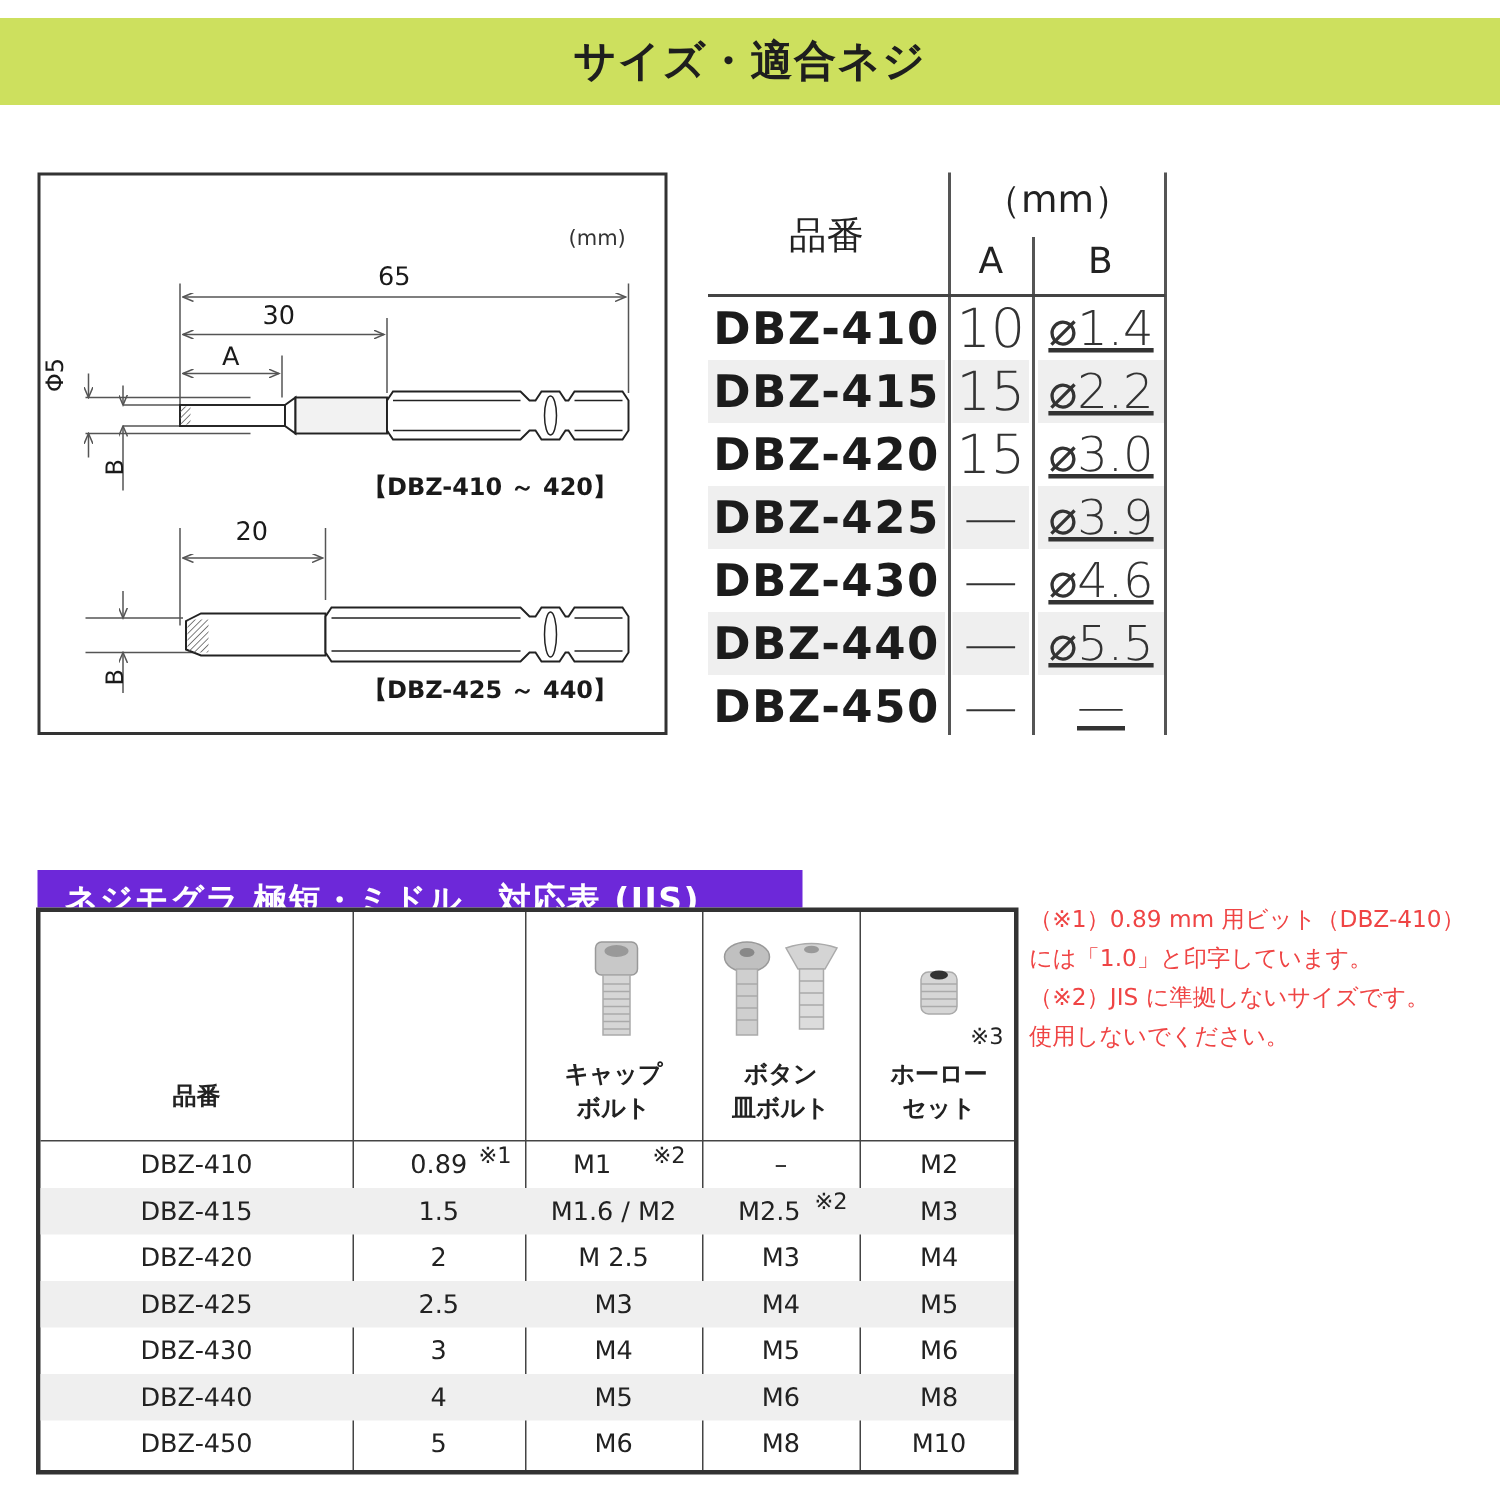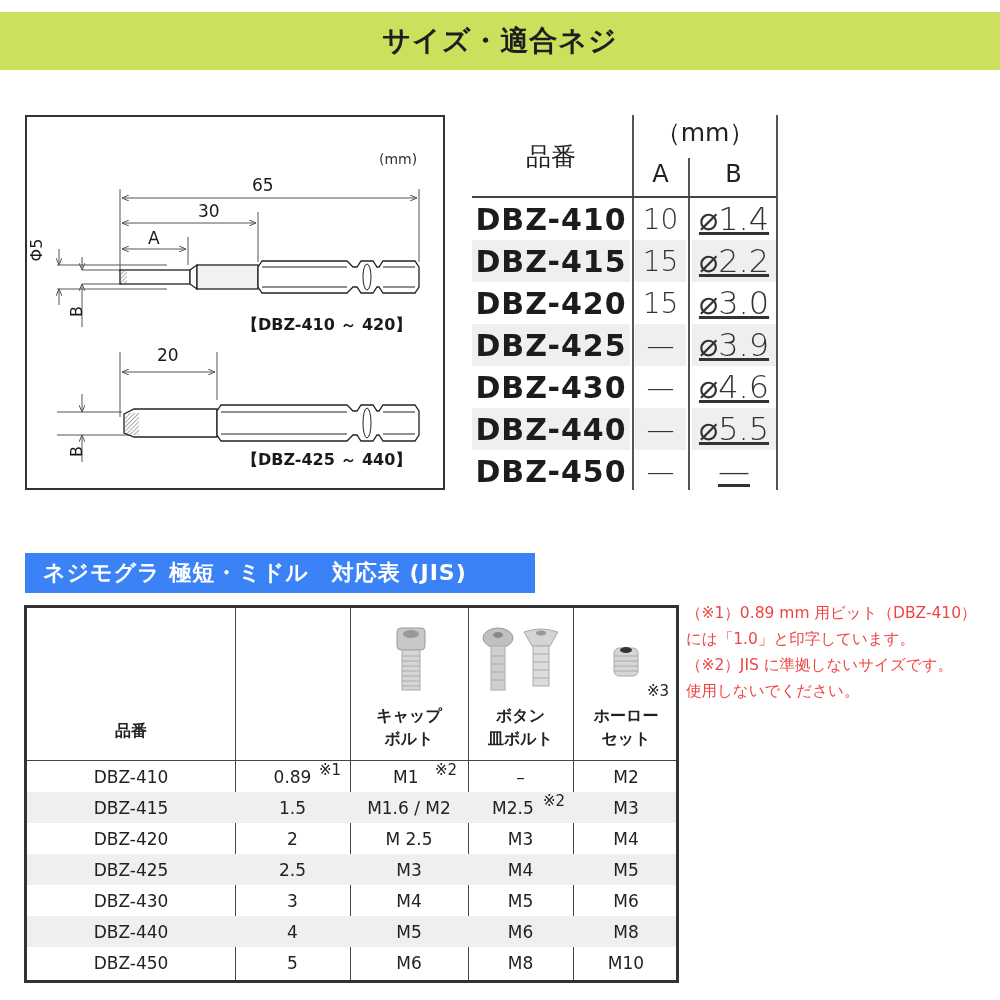--- a/index.html
+++ b/index.html
@@ -13,25 +13,25 @@
   .diagram-box svg { position: absolute; left: 0; top: 0; }
   .st-head-hinban { position: absolute; left: 470px; top: 140px; width: 162px; text-align: center; font-size: 25px; color: #222; }
   .st-head-mm { position: absolute; left: 633px; top: 116px; width: 144px; text-align: center; font-size: 25px; color: #222; }
   .st-head-a { position: absolute; left: 633px; top: 160px; width: 55px; text-align: center; font-size: 24px; color: #222; }
   .st-head-b { position: absolute; left: 690px; top: 160px; width: 87px; text-align: center; font-size: 24px; color: #222; }
   .st-vline { position: absolute; background: #555; width: 2px; }
   .st-hline { position: absolute; background: #444; height: 2px; }
   .st-row { position: absolute; left: 472px; width: 305px; height: 42px; }
   .st-row.shade .st-c1, .st-row.shade .st-c2, .st-row.shade .st-c3 { background: #efefef; }
   .st-c1 { position: absolute; left: 0; top: 0; width: 158px; height: 100%; display: flex; align-items: center; justify-content: center; font-size: 30px; font-weight: 600; letter-spacing: 1px; color: #1c1c1c; }
-  .st-c2 { position: absolute; left: 163px; top: 0; width: 51px; height: 100%; display: flex; align-items: center; justify-content: center; font-size: 28px; color: #333; font-weight: 300; }
+  .st-c2 { position: absolute; left: 163px; top: 0; width: 51px; height: 100%; display: flex; align-items: center; justify-content: center; font-size: 36px; color: #333; font-weight: 300; }
   .st-c3 { position: absolute; left: 220px; top: 0; width: 84px; height: 100%; display: flex; align-items: center; justify-content: center; font-size: 32px; color: #333; font-weight: 300; text-decoration: underline; }
 
   
-  .section2-title { position: absolute; left: 25px; top: 553px; width: 510px; height: 40px; background: #3b82f6; color: #fff; font-weight: bold; font-size: 22px; display: flex; align-items: center; padding-left: 18px; letter-spacing: 1px; }
+  .section2-title { position: absolute; left: 25px; top: 580px; width: 510px; height: 40px; background: #6d28d9; color: #fff; font-weight: bold; font-size: 22px; display: flex; align-items: center; padding-left: 18px; letter-spacing: 1px; }
 
   .jis-table { position: absolute; left: 24px; top: 605px; width: 655px; height: 378px; border: 3px solid #333; background: #fff; }
   .jt-vline { position: absolute; top: 0; bottom: 0; width: 1px; background: #444; }
   .jt-hdr-sep { position: absolute; left: 0; right: 0; top: 152px; height: 1px; background: #444; }
   .jt-hdr { position: absolute; top: 0; height: 152px; display: flex; flex-direction: column; align-items: center; justify-content: flex-end; padding-bottom: 10px; font-weight: bold; font-size: 16px; line-height: 23px; text-align: center; color: #222; }
   .jt-row { position: absolute; left: 0; right: 0; height: 31px; font-size: 17px; color: #222; }
   .jt-row.shade { background: #efefef; }
   .jt-cell { position: absolute; top: 0; height: 100%; display: flex; align-items: center; justify-content: center; }
   .note-mark { position: absolute; font-size: 15px; color: #222; }
 
@@ -105,21 +105,21 @@
       <path d="M190,294 L194,288 L320,288 L326,294 L330,294 L334,288 L346,288 L350,294 L352,294 L356,288 L388,288 L392,294 L392,318 L388,324 L356,324 L352,318 L350,318 L346,324 L334,324 L330,318 L326,318 L320,324 L194,324 L190,318 Z"></path>
       <line x1="194" y1="295" x2="320" y2="295" stroke-width="1"></line>
       <line x1="194" y1="317" x2="320" y2="317" stroke-width="1"></line>
       <line x1="356" y1="295" x2="388" y2="295" stroke-width="1"></line>
       <line x1="356" y1="317" x2="388" y2="317" stroke-width="1"></line>
       <ellipse cx="340" cy="306" rx="4" ry="15" fill="none" stroke-width="1"></ellipse>
     </g>
   </svg>
   <div style="position:absolute; left:352px; top:34px; font-size:14px; color:#333;">(mm)</div>
   <div style="position:absolute; left:225px; top:58px; font-size:17px;">65</div>
-  <div style="position:absolute; left:171px; top:84px; font-size:17px;">30</div>
+  <div style="position:absolute; left:148px; top:84px; font-size:17px;">30</div>
   <div style="position:absolute; left:121px; top:111px; font-size:17px;">A</div>
   <div style="position:absolute; left:0px; top:148px; font-size:16px; transform:rotate(-90deg); transform-origin:left top; width:30px; text-align:center;">Φ5</div>
   <div style="position:absolute; left:40px; top:200px; font-size:16px; transform:rotate(-90deg); transform-origin:left top;">B</div>
   <div style="position:absolute; left:215px; top:198px; font-size:16px; font-weight:600;">【DBZ-410 ～ 420】</div>
   <div style="position:absolute; left:130px; top:228px; font-size:17px;">20</div>
   <div style="position:absolute; left:40px; top:340px; font-size:16px; transform:rotate(-90deg); transform-origin:left top;">B</div>
   <div style="position:absolute; left:215px; top:333px; font-size:16px; font-weight:600;">【DBZ-425 ～ 440】</div>
 </div>
 
 <div>
@@ -234,21 +234,21 @@
     </svg>
     <span class="note-mark" style="right:10px; top:72px; font-weight:normal;">※3</span>
     <span>ホーロー</span>
     <span>セット</span>
   </div>
 
   <div class="jt-row" style="top:153px;">
     <div class="jt-cell" style="left:0; width:208px;">DBZ-410</div>
     <div class="jt-cell" style="left:208px; width:115px;">0.89</div>
     <span class="note-mark" style="left:292px; top:0px;">※1</span>
-    <div class="jt-cell" style="left:323px; width:118px; justify-content:flex-start; padding-left:43px;">M1</div>
+    <div class="jt-cell" style="left:323px; width:118px; justify-content:flex-start; padding-left:32px;">M1</div>
     <span class="note-mark" style="left:408px; top:0px;">※2</span>
     <div class="jt-cell" style="left:441px; width:105px;">–</div>
     <div class="jt-cell" style="left:546px; width:106px;">M2</div>
   </div>
   <div class="jt-row shade" style="top:184px;">
     <div class="jt-cell" style="left:0; width:208px;">DBZ-415</div>
     <div class="jt-cell" style="left:208px; width:115px;">1.5</div>
     <div class="jt-cell" style="left:323px; width:118px;">M1.6 / M2</div>
     <div class="jt-cell" style="left:441px; width:105px; justify-content:flex-start; padding-left:24px;">M2.5</div>
     <span class="note-mark" style="left:516px; top:0px;">※2</span>

